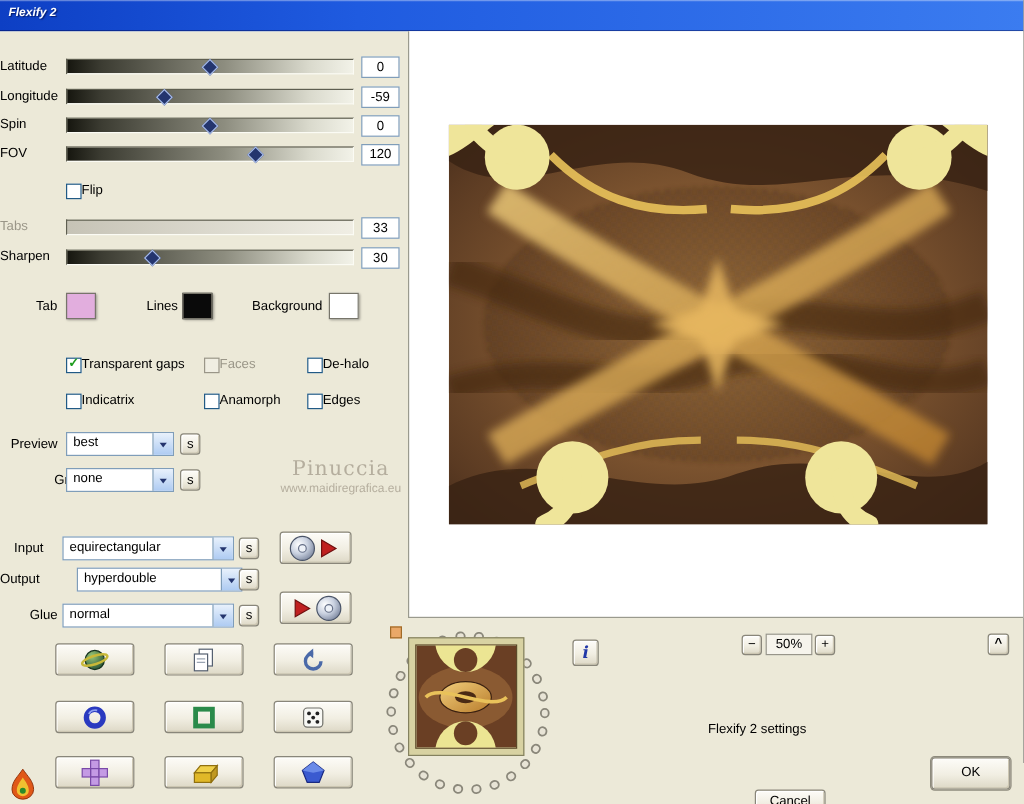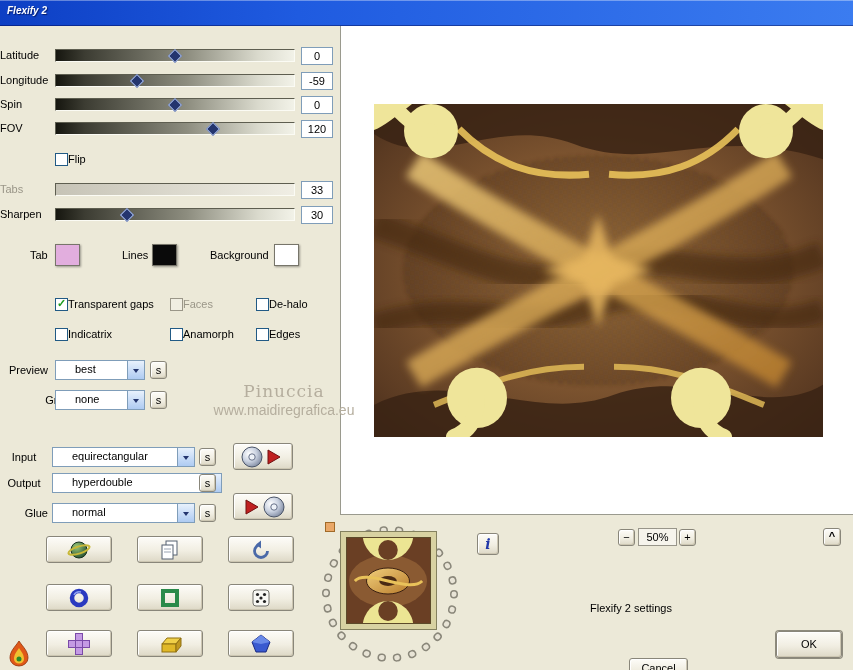--- a/index.html
+++ b/index.html
@@ -41,38 +41,38 @@
   .cbwrap.disabled .cblabel{color:#9a9688;}
 
   
   .swlabel{position:absolute;top:4px;}
   .swatch{position:absolute;width:23px;height:20px;border:1px solid #77756a;
     box-shadow:1px 1px 2px rgba(0,0,0,.35);}
 
   
   .combo{position:absolute;height:20px;background:#fff;border:1px solid #7f9db9;
     box-sizing:border-box;display:flex;}
-  .combo-text{flex:1;padding:2px 19px;white-space:nowrap;overflow:hidden;}
+  .combo-text{flex:1;padding:2px 5px;white-space:nowrap;overflow:hidden;}
   .combo-btn{width:16px;border-left:1px solid #7f9db9;
     background:linear-gradient(180deg,#e8f1fc,#aecbf2);display:flex;align-items:center;justify-content:center;}
   .arr{width:0;height:0;border:3.5px solid transparent;border-top:4.5px solid #24356e;margin-top:4px;}
 
   
   .xpraise{background:linear-gradient(180deg,#fdfcf8,#f1eee2 55%,#ddd8c6);
     border:1px solid #89867a;border-radius:3px;
     box-shadow:inset 1px 1px 0 #ffffff, inset -1px -1px 0 #ccc6b2;box-sizing:border-box;}
   .sbtn{position:absolute;width:17px;height:18px;text-align:center;line-height:16px;}
   .gbtn{position:absolute;width:66px;height:27px;display:flex;align-items:center;justify-content:center;}
   .cdbtn{position:absolute;width:60px;height:27px;display:flex;align-items:center;justify-content:center;}
   .minibtn{position:absolute;text-align:center;}
 
   
   #watermark{left:203px;top:381px;width:162px;text-align:center;color:#b5ae9e;pointer-events:none;}
   #watermark .w1{font-family:"DejaVu Serif",serif;font-size:17px;letter-spacing:1px;}
-  #watermark .w2{font-size:14px;margin-top:1px;}
+  #watermark .w2{font-size:10px;margin-top:1px;}
 
   
   #ring-dots{left:312px;top:518px;}
   #ring-marker{left:325px;top:522px;width:8px;height:8px;background:#eaa868;border:1px solid #a06a28;}
   #thumb-frame{left:340px;top:531px;width:97px;height:99px;background:#d8d2a2;
     border:1px solid #84815f;box-sizing:border-box;padding:5px;}
   #thumb-inner{width:100%;height:100%;border:1px solid #5c4a2a;box-sizing:border-box;}
   #thumb-inner svg{display:block;width:100%;height:100%;}
 
   #info-btn{left:477px;top:533px;width:22px;height:22px;line-height:20px;
@@ -282,22 +282,22 @@
             <stop offset="0.5" stop-color="#c9d1e0"></stop>
             <stop offset="1" stop-color="#77829a"></stop>
       </radialGradient>
         </defs>
       <circle cx="17" cy="12" r="10" fill="url(#disc1)" stroke="#4a5468"></circle>
       <circle cx="17" cy="12" r="3.2" fill="#eef2f8" stroke="#667088"></circle>
       <polygon points="33,5 45,12 33,19" fill="#c02020" stroke="#701010"></polygon>
     </svg>
   </div>
 
-  <span class="abs" style="left:0;top:477px;width:48px;text-align:center">Output</span>
-  <div class="combo" style="left:52px;top:473px;width:170px">
+  <span class="abs" style="left:0;top:477px;width:48px;text-align:left">Output</span>
+  <div class="combo" style="left:64px;top:473px;width:138px">
     <span class="combo-text">hyperdouble</span>
     <span class="combo-btn">
         <span class="arr"></span>
       </span>
   </div>
   <div class="sbtn xpraise" style="left:199px;top:474px">s</div>
 
   <span class="abs" style="left:0;top:507px;width:48px;text-align:right">Glue</span>
   <div class="combo" style="left:52px;top:503px;width:143px">
     <span class="combo-text">normal</span>

